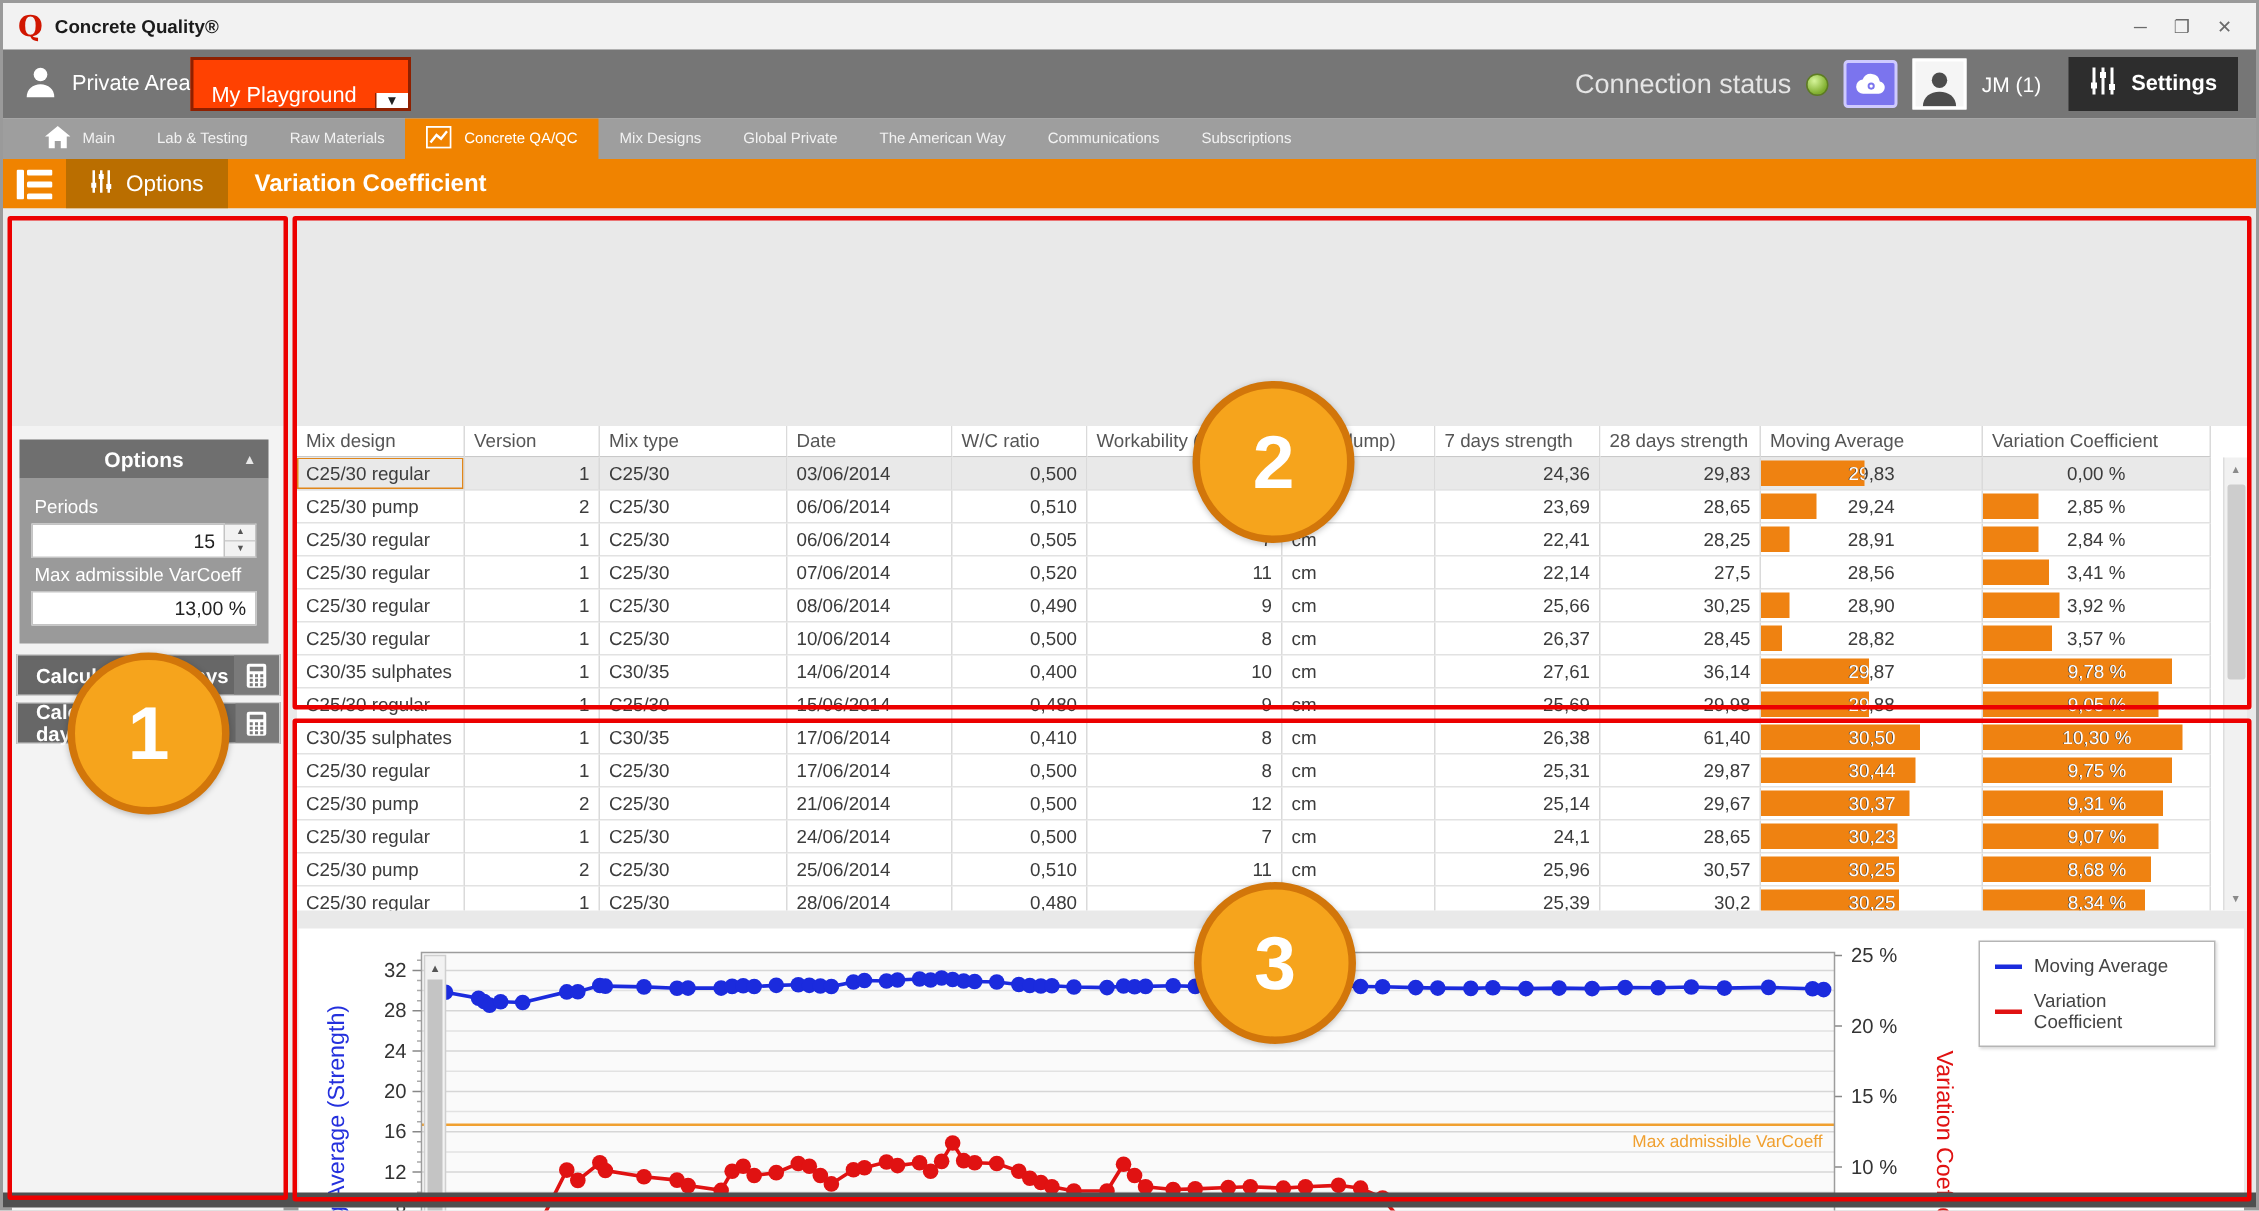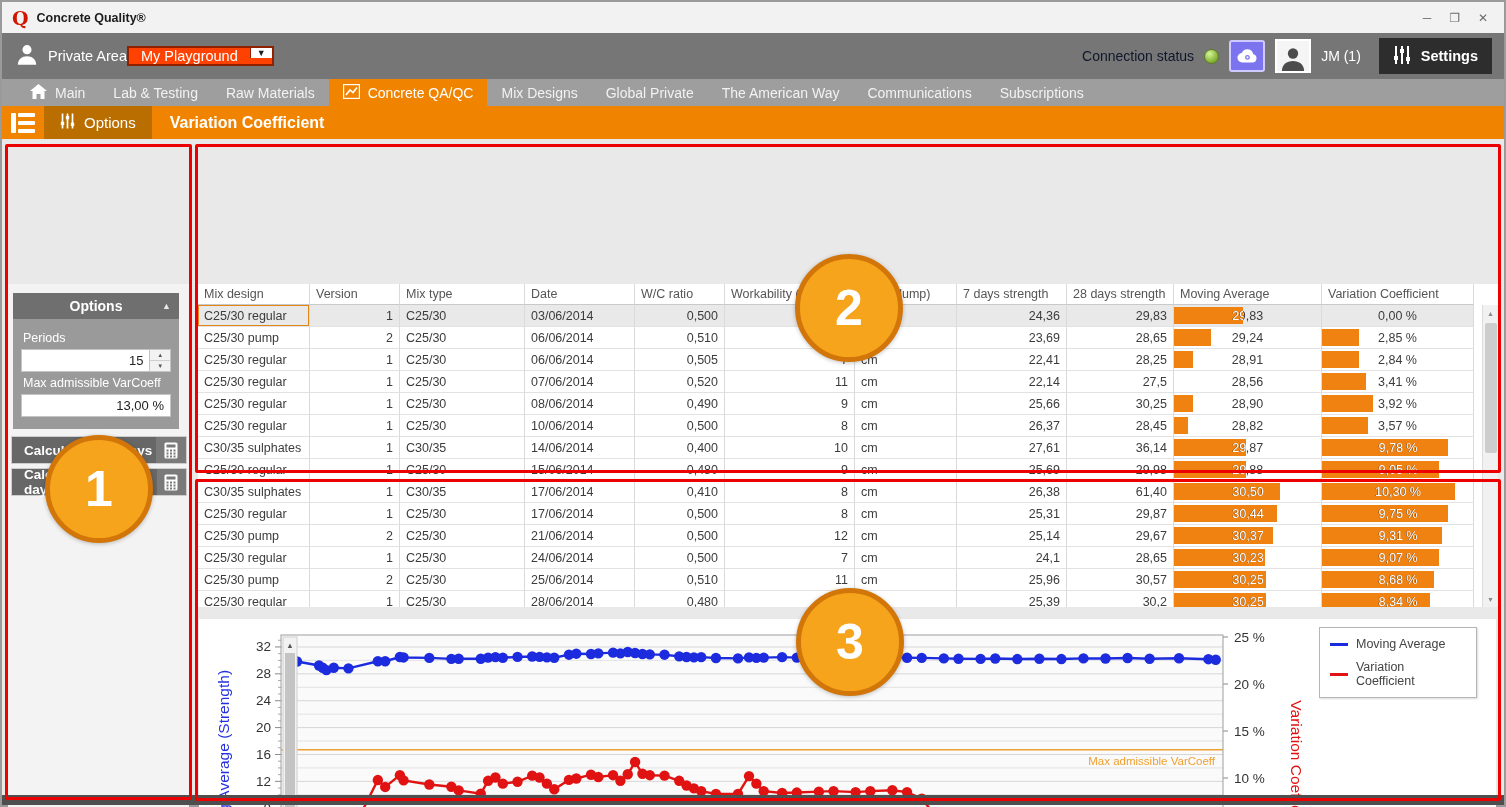--- a/index.html
+++ b/index.html
@@ -10,35 +10,35 @@
   
   .titlebar { position:absolute; left:0; top:0; width:100%; height:31px; background:#f2f2f2; display:flex; align-items:center; padding:0 10px; }
   .logo-q { color:#d11600; font-size:19px; font-weight:bold; margin-right:8px; font-family:"DejaVu Serif", serif; }
   .win-title { font-size:12.5px; font-weight:bold; color:#1b1b1b; }
   .win-controls { margin-left:auto; display:flex; gap:18px; color:#6b6b6b; font-size:12px; padding-right:6px; }
   .win-controls span { cursor:default; }
 
   
   .toolbar { position:absolute; left:0; top:31px; width:100%; height:46px; background:#767676; display:flex; align-items:center; padding:0 12px; }
   .tb-label { color:#fff; font-size:14.5px; margin:0 0 0 8px; }
-  .pg-select { display:flex; height:20px; border:2px solid #8f2000; background:#ff4101; align-items:flex-start; }
+  .pg-select { display:flex; height:36px; border:2px solid #8f2000; background:#ff4101; align-items:flex-end; }
   .pg-select .sel-text { color:#fff; font-size:14.5px; padding:0 12px; display:flex; align-items:center; }
   .pg-select .sel-arrow { width:22px; background:#fff; display:flex; align-items:center; justify-content:center; font-size:9px; color:#222; border-left:1px solid #8f2000; }
   .pg-mode { margin-left:44px; height:34px; border:2px solid #d9d9d9; display:flex; align-items:center; padding:0 26px 0 18px; gap:14px; color:#fff; font-weight:bold; font-size:14.5px; background:transparent; letter-spacing:.3px; }
   .tb-right { margin-left:auto; display:flex; align-items:center; gap:10px; }
-  .conn-label { color:#0f172a; font-size:14px; }
+  .conn-label { color:#e5e5e5; font-size:18px; }
   .led { width:15px; height:15px; border-radius:50%; background:radial-gradient(circle at 35% 30%, #d6f59a, #7fae2e 70%); border:1px solid #5d7c22; }
   .cloud-btn { width:36px; height:32px; background:#7b74ee; border:2px solid #cfcaff; border-radius:3px; display:flex; align-items:center; justify-content:center; }
   .avatar { width:36px; height:34px; background:#f5f5f5; border:2px solid #fff; display:flex; align-items:flex-end; justify-content:center; overflow:hidden; }
   .user-label { color:#fff; font-size:14px; margin-right:8px; }
   .settings-btn { height:36px; background:#2d2d2d; display:flex; align-items:center; gap:10px; padding:0 14px; color:#fff; font-weight:bold; font-size:14.5px; }
 
   
   .navbar { position:absolute; left:0; top:77px; width:100%; height:27px; background:#9e9e9e; display:flex; align-items:stretch; padding-left:14px; }
-  .nav-tab { display:flex; align-items:center; gap:8px; padding:12px 14px; color:#f2f2f2; font-size:14px; }
+  .nav-tab { display:flex; align-items:center; gap:8px; padding:12px 14px; color:#f2f2f2; font-size:10px; }
   .nav-tab.active { background:#f08300; color:#fff; }
 
   
   .subbar { position:absolute; left:0; top:104px; width:100%; height:33px; background:#f08300; display:flex; align-items:stretch; }
   .subbar .list-btn { width:42px; display:flex; align-items:center; justify-content:center; }
   .options-btn { display:flex; align-items:center; gap:9px; background:#ba6e00; color:#fff; font-size:15px; padding:0 16px; }
   .sub-title { color:#fff; font-weight:bold; font-size:16px; display:flex; align-items:center; margin-left:18px; }
 
   
   .content { position:absolute; left:0; top:137px; width:100%; height:660px; background:#e9e9e9; }

